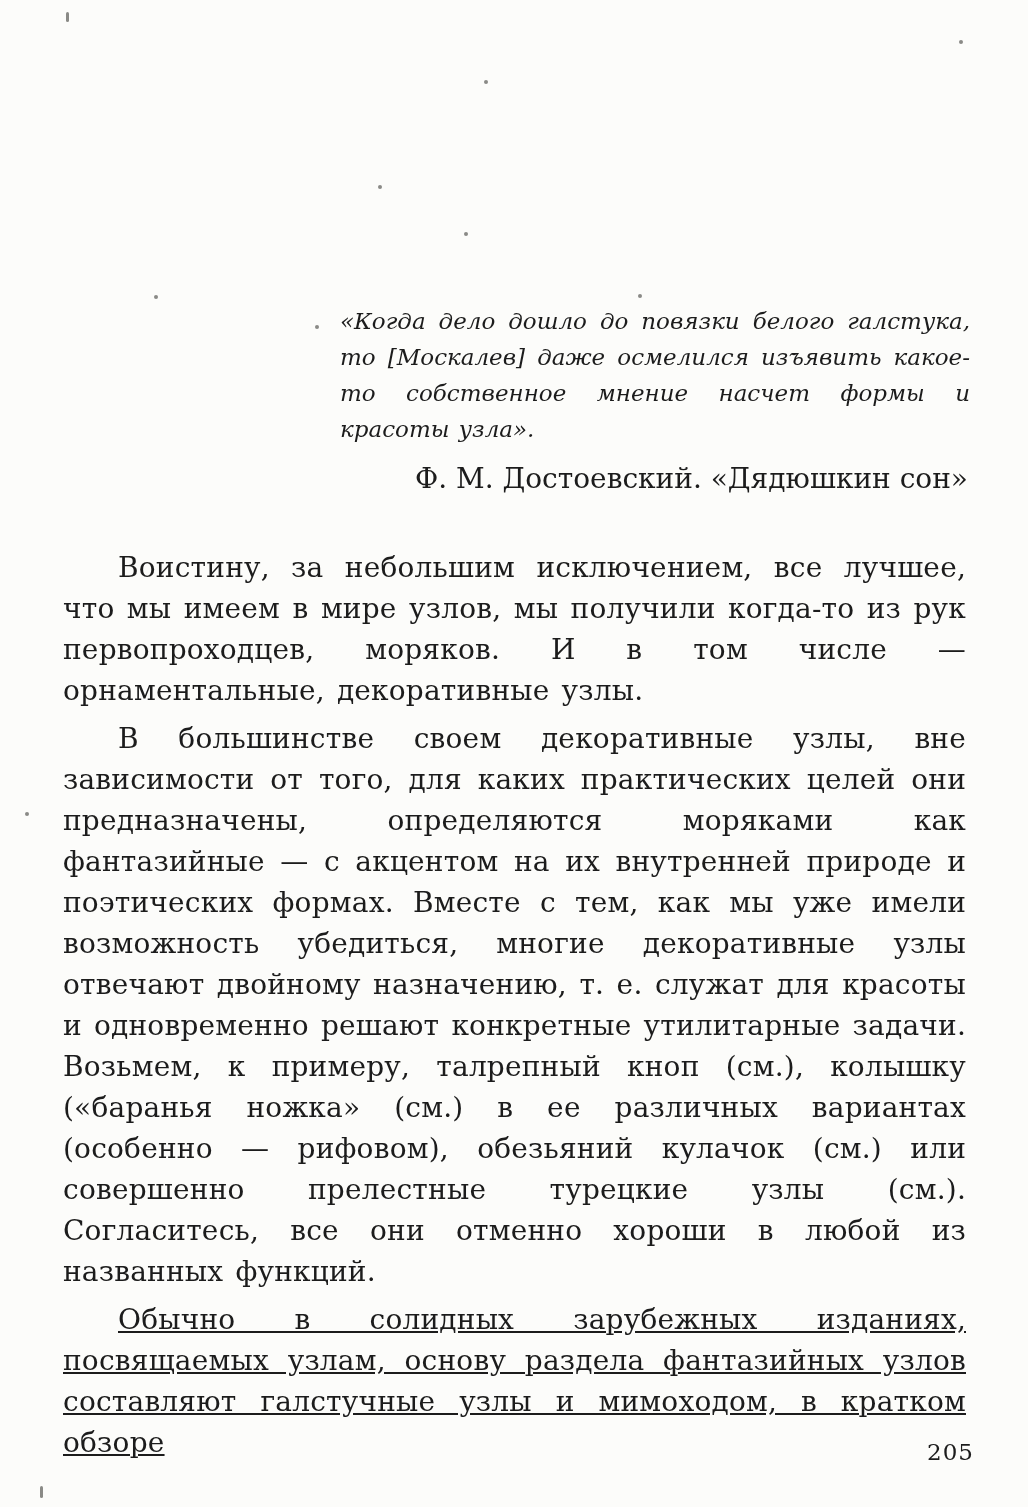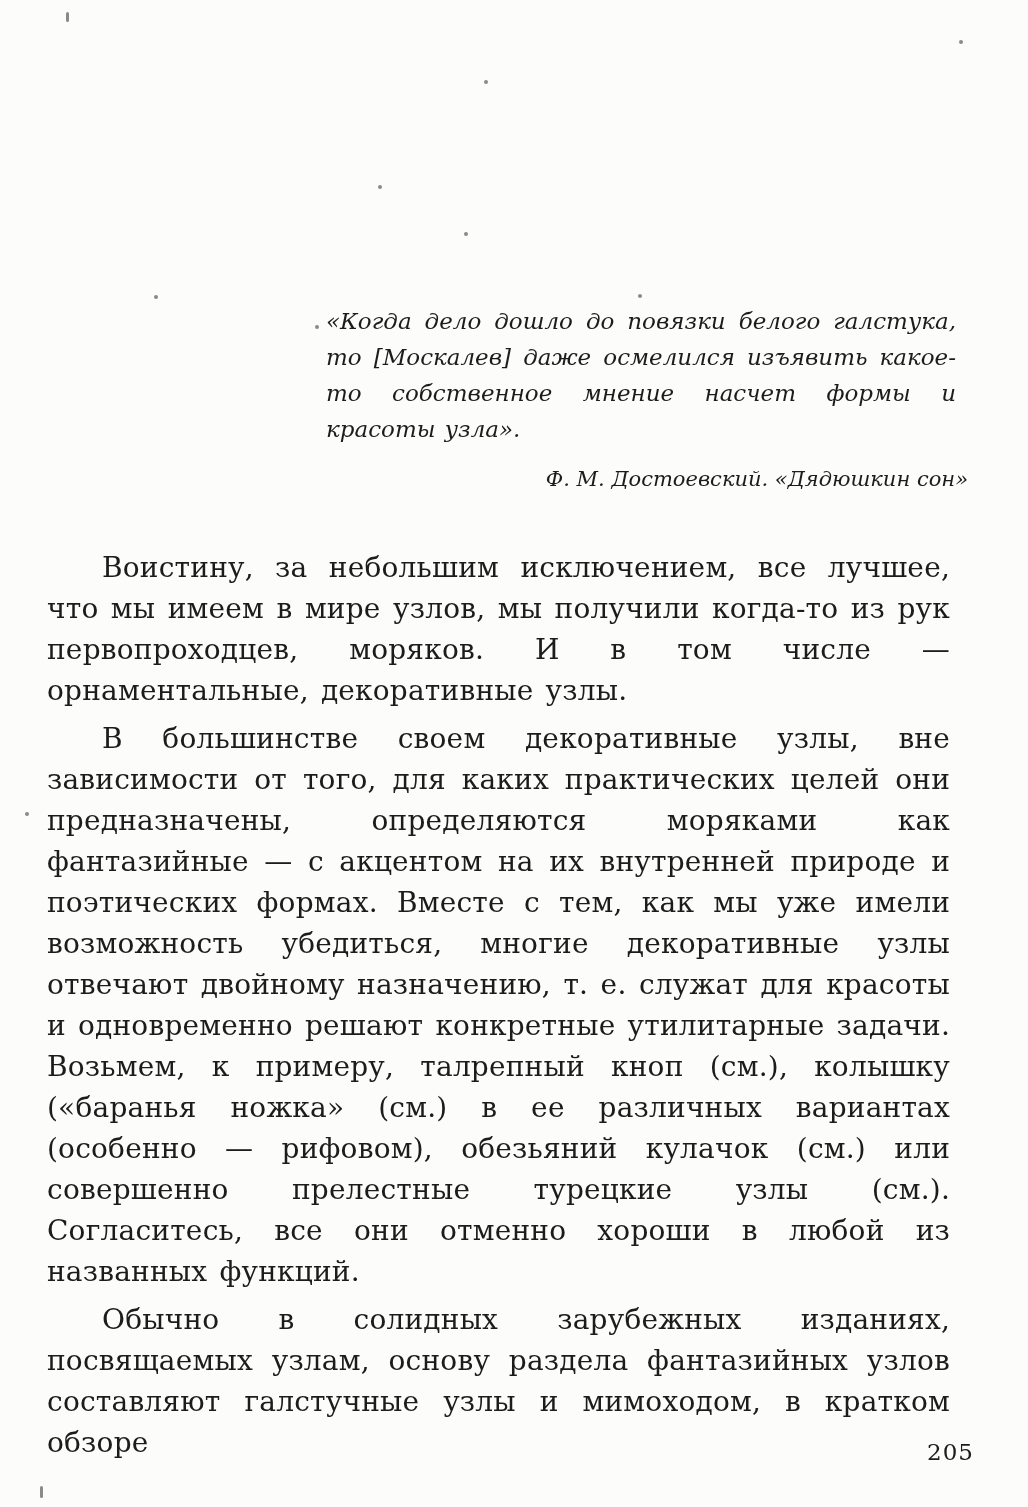--- a/index.html
+++ b/index.html
@@ -13,55 +13,54 @@
     height: 1507px;
     margin: 0 auto;
     background: #fcfcfa;
     color: #1c1c1c;
     font-family: "DejaVu Serif", "Liberation Serif", serif;
     overflow: hidden;
     box-sizing: border-box;
   }
   .epigraph {
     position: absolute;
-    left: 326px;
+    left: 340px;
     top: 303px;
     width: 630px;
     font-style: italic;
     font-size: 23px;
     line-height: 36px;
     text-align: justify;
     word-spacing: 2px;
   }
   .attribution {
     position: absolute;
     left: 338px;
     top: 466px;
     width: 630px;
     text-align: right;
-    font-size: 21px;
+    font-size: 28px;
     line-height: 26px;
-    font-style: italic;
   }
   .body-text {
     position: absolute;
-    left: 47px;
+    left: 63px;
     top: 547px;
     width: 903px;
     font-size: 28px;
     line-height: 41px;
     text-align: justify;
     word-spacing: 3px;
     letter-spacing: 0.2px;
   }
   .para {
     margin: 0 0 7px 0;
     text-indent: 55px;
   }
-  .para:last-child { margin-bottom: 0; }
+  .para:last-child { margin-bottom: 0; text-decoration: underline; }
   .em { }
   .page-number {
     position: absolute;
     right: 54px;
     bottom: 42px;
     font-size: 23px;
     letter-spacing: 1px;
   }
   .speck {
     position: absolute;

